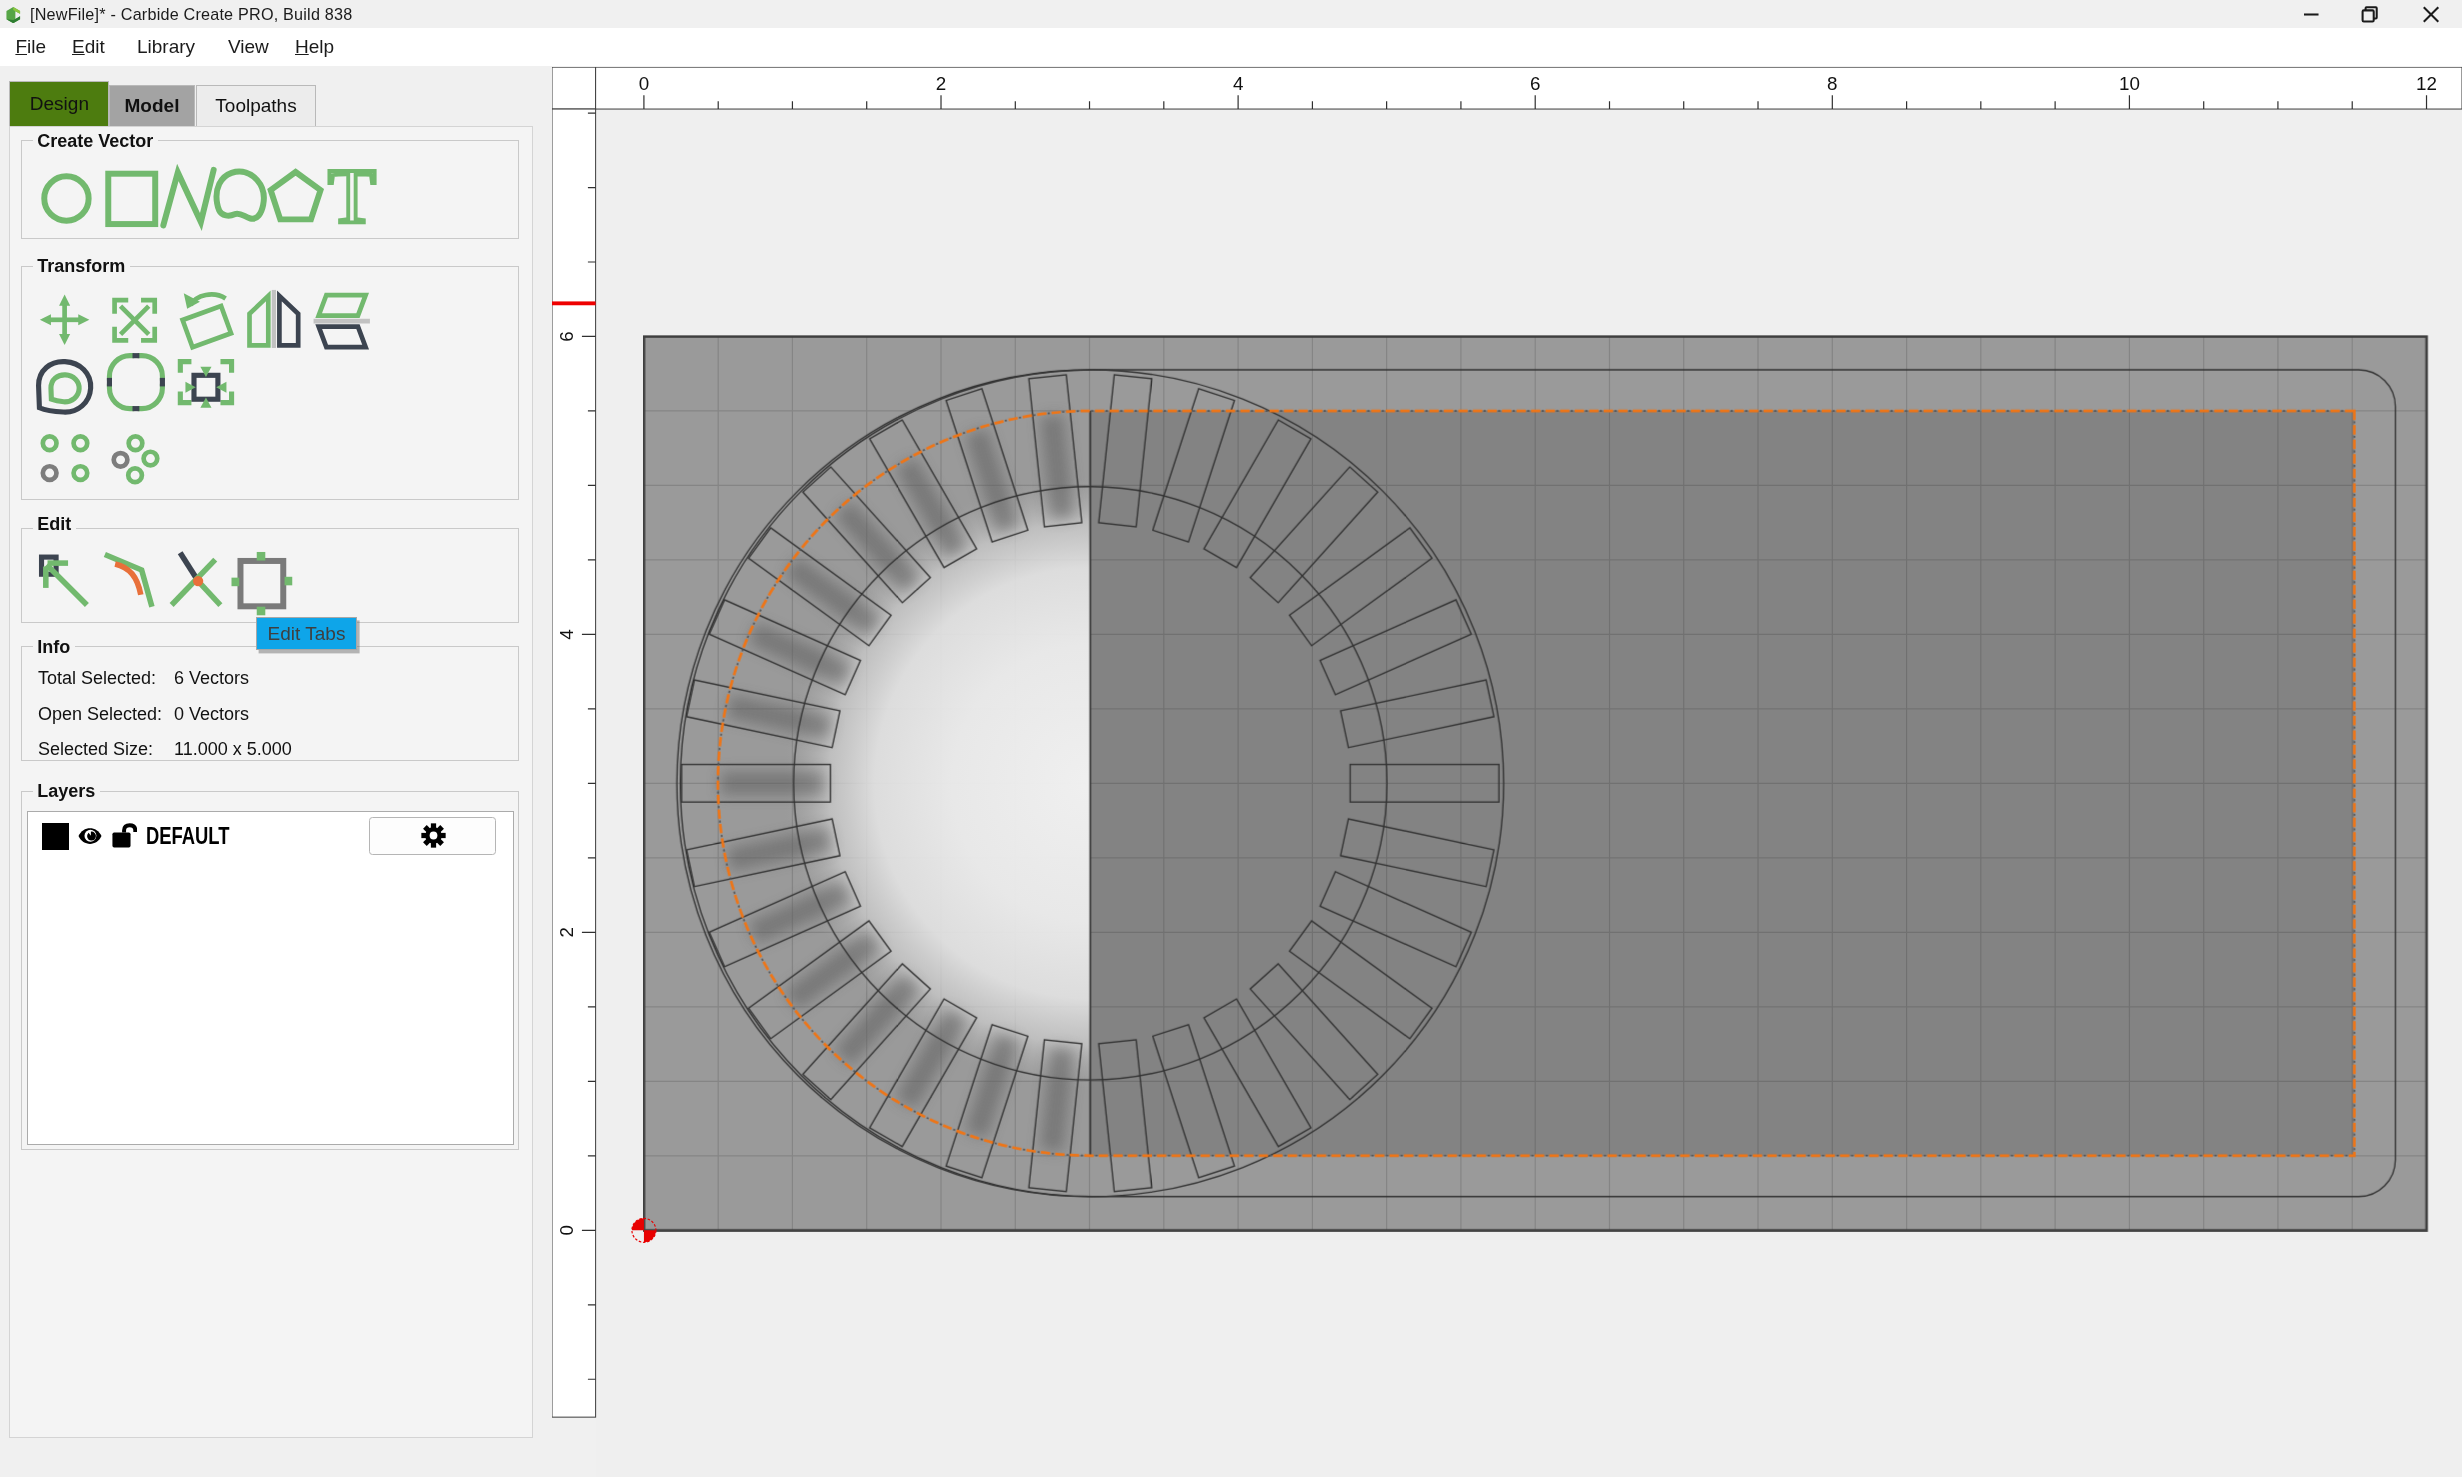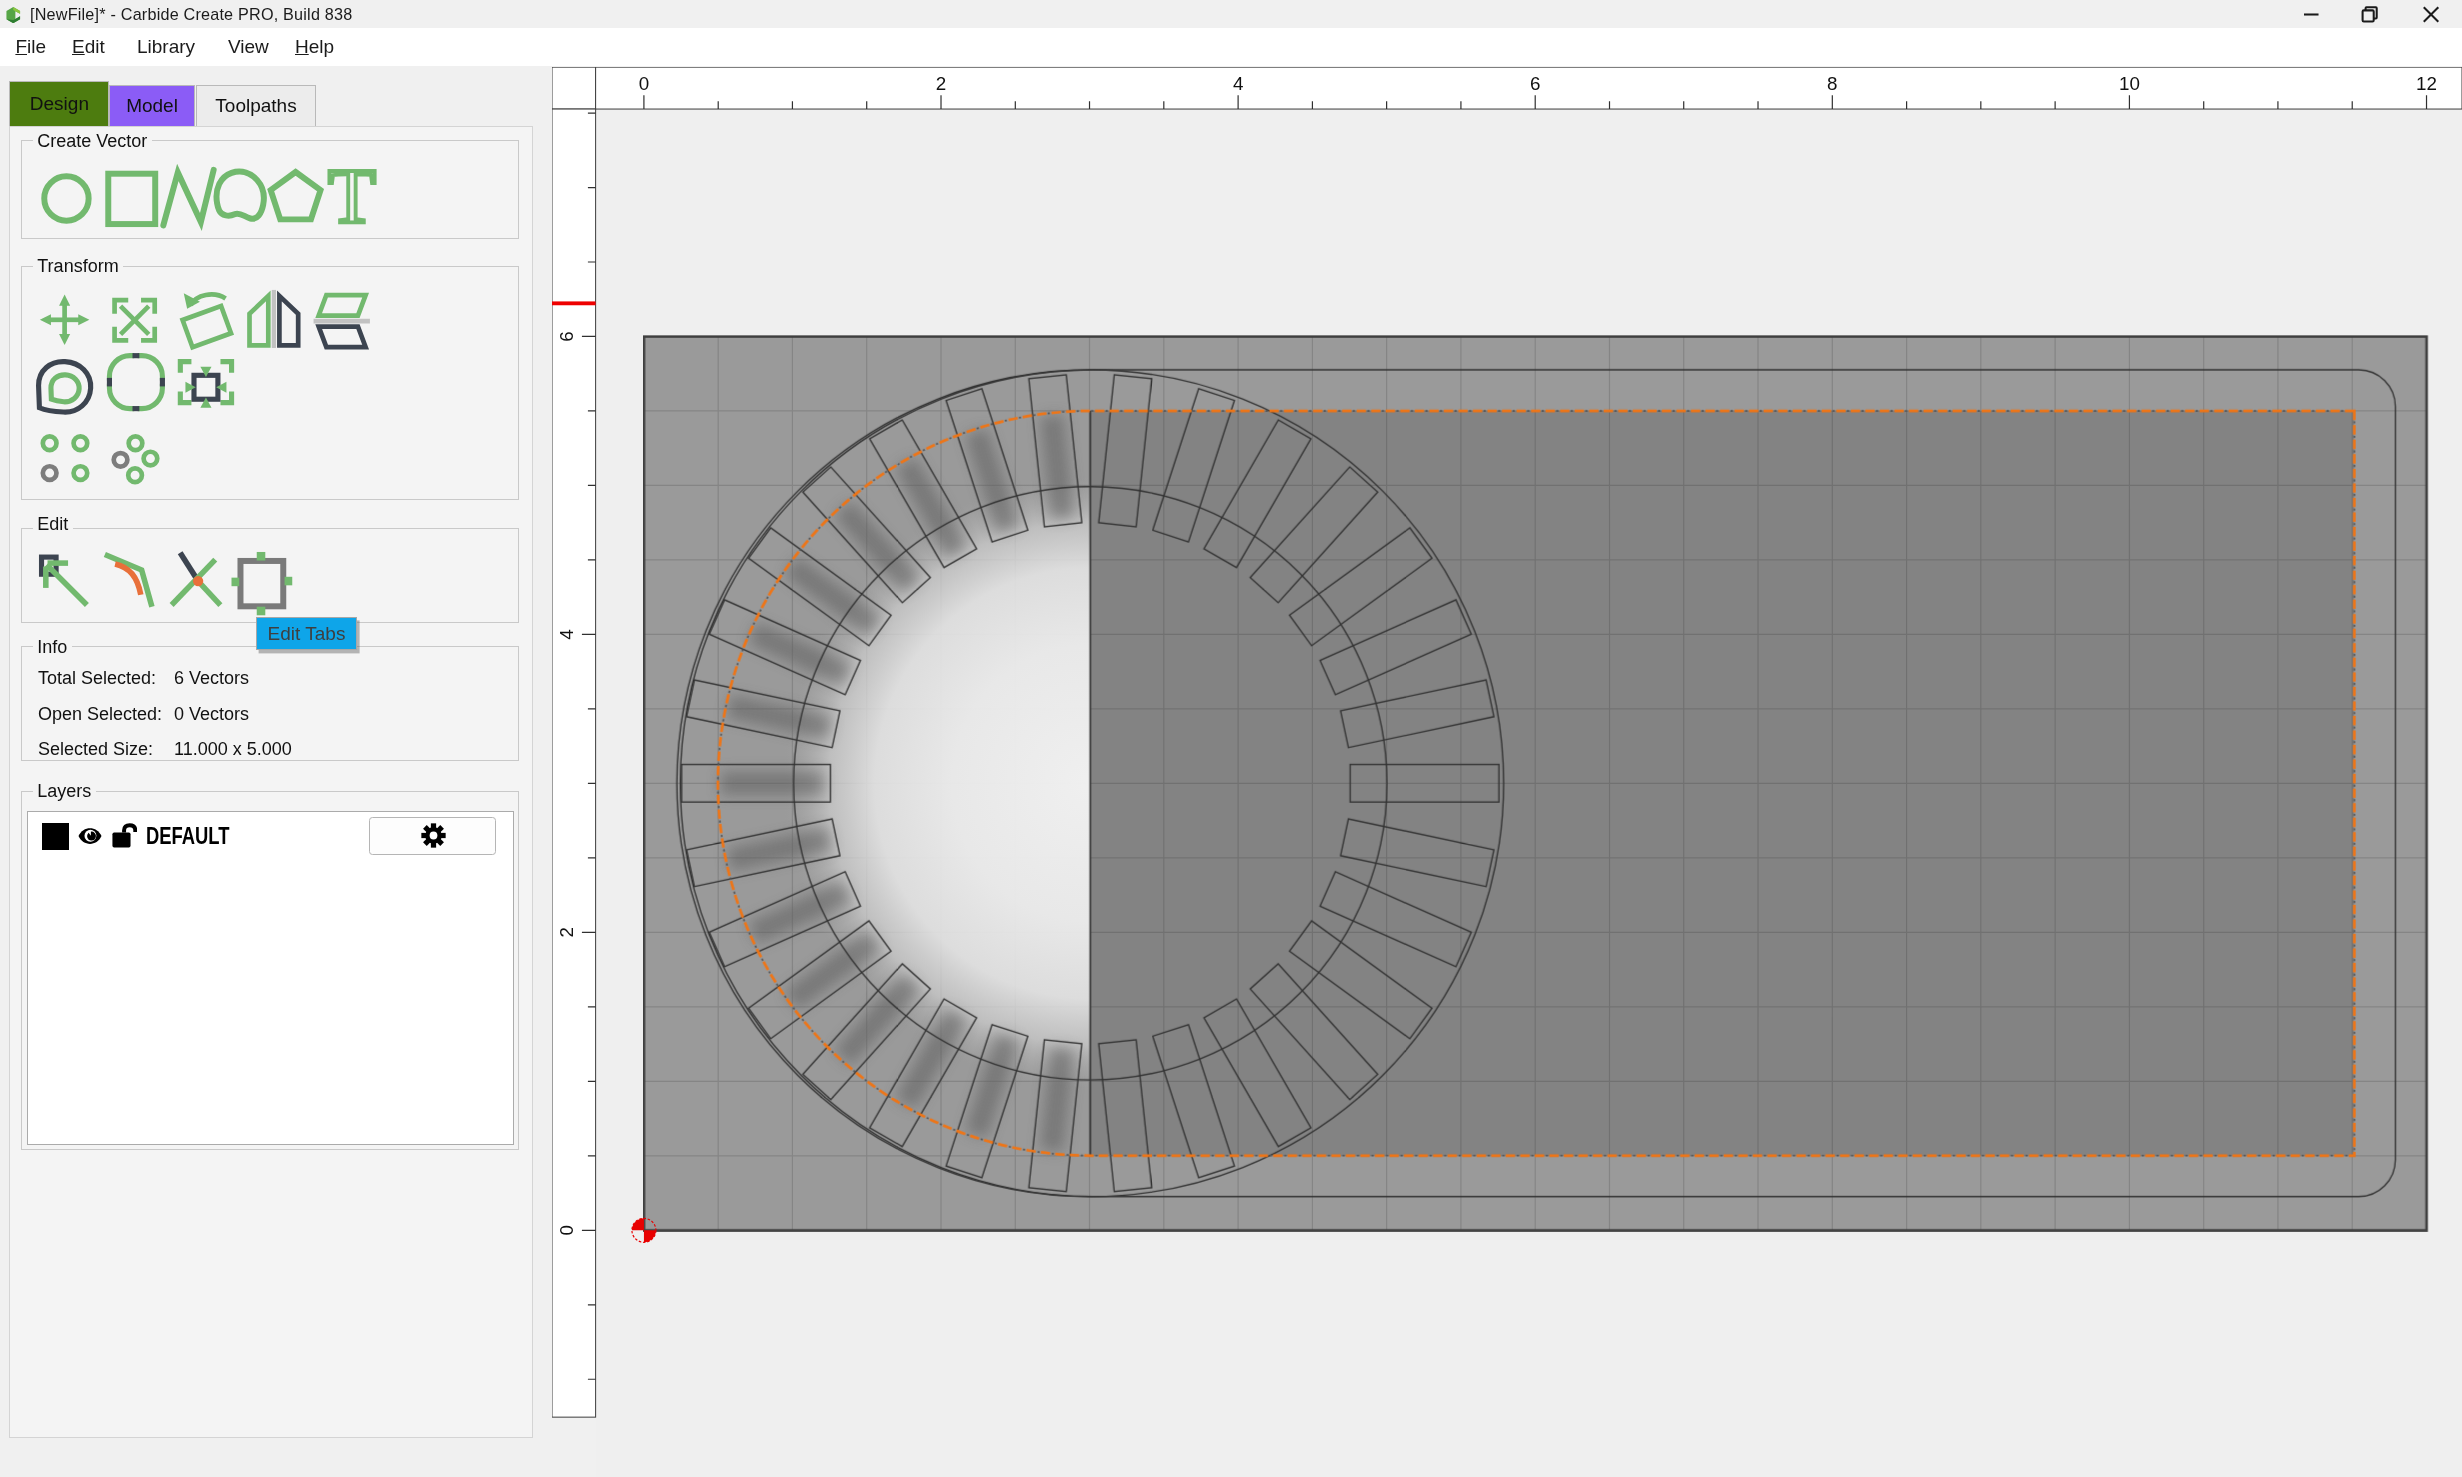--- a/index.html
+++ b/index.html
@@ -1,20 +1,20 @@
 <!DOCTYPE html>
 <html style="font-size:13.7px"><head>
 <meta charset="utf-8">
 <style>
   * { margin:0; padding:0; box-sizing:border-box; }
   html,body { width:2462px; height:1477px; overflow:hidden; }
   body { font-family:"Liberation Sans", sans-serif; background:#f0f0f0; position:relative; }
   .abs { position:absolute; }
   .gbox { position:absolute; border:0.9px solid #c9c9c9; z-index:2; }
-  .glabel { position:absolute; font-size:18px; color:#111; background:#f4f4f4; padding:0 4.3px; white-space:nowrap; z-index:3; }
+  .glabel { position:absolute; font-size:18px; color:#111; background:#f4f4f4; padding:0 4.3px; white-space:nowrap; z-index:3;font-weight:bold; }
 </style>
 </head>
 <body>
 
 <div class="abs" style="left:0;top:0;width:2462px;height:28px;background:#f0f0f0;"></div>
 <svg class="abs" style="left:6px;top:6.8px" width="14.5" height="16.2" viewBox="0 0 17 19">
   <path d="M8.5 0 L16.5 4.6 L16.5 8 L11 5 L11 14 L16.5 11 L16.5 14.4 L8.5 19 L0.5 14.4 L0.5 4.6 Z" fill="#56a546"></path>
   <path d="M8.5 0 L16.5 4.6 L16.5 8 L11 5 L8.5 3.6 Z" fill="#8dc63f"></path>
   <path d="M0.5 14.4 L8.5 19 L16.5 14.4 L16.5 11 L11 14 L8.5 15.3 Z" fill="#2e7d32"></path>
 </svg>
@@ -37,21 +37,21 @@
   <span class="abs" style="left:15.4px;"><u>F</u>ile</span>
   <span class="abs" style="left:72px;"><u>E</u>dit</span>
   <span class="abs" style="left:137px;">Library</span>
   <span class="abs" style="left:228px;">View</span>
   <span class="abs" style="left:295px;"><u>H</u>elp</span>
 </div>
 
 <div class="abs" style="left:0;top:67px;width:552px;height:1411px;background:#f0f0f0;"></div>
 
 <div class="abs" style="left:9.4px;top:81px;width:100px;height:45px;background:#4d7c0f;border:0.9px solid #b9b9b9;border-bottom:none;font-size:19px;color:#111;text-align:center;line-height:43px;z-index:3;">Design</div>
-<div class="abs" style="left:109px;top:85px;width:86px;height:41px;background:#8b5cf6;border:0.9px solid #b9b9b9;border-bottom:none;font-size:19px;color:#111;text-align:center;line-height:39px;z-index:2;">Model</div>
+<div class="abs" style="left:109px;top:85px;width:86px;height:41px;background:#a3a3a3;border:0.9px solid #b9b9b9;border-bottom:none;font-size:19px;color:#111;text-align:center;line-height:39px;z-index:2;font-weight:bold;">Model</div>
 <div class="abs" style="left:196px;top:85px;width:120px;height:41px;background:#ececec;border:0.9px solid #b9b9b9;border-bottom:none;font-size:19px;color:#111;text-align:center;line-height:39px;z-index:2;">Toolpaths</div>
 
 <div class="abs" style="left:8.5px;top:126px;width:524px;height:1312px;background:#f4f4f4;border:0.9px solid #d4d4d4;"></div>
 
 <div class="gbox" style="left:21.4px;top:140px;width:498px;height:99px;"></div>
 <div class="glabel" style="left:33px;top:131px;">Create Vector</div>
 <svg class="abs" style="left:21.4px;top:140px;z-index:2" width="498" height="99" viewBox="0 0 582 116">
   <g fill="none" stroke="#72b96e" stroke-width="7">
     <circle cx="52.5" cy="68.5" r="26"></circle>
     <rect x="101.5" y="39.5" width="55" height="59"></rect>

